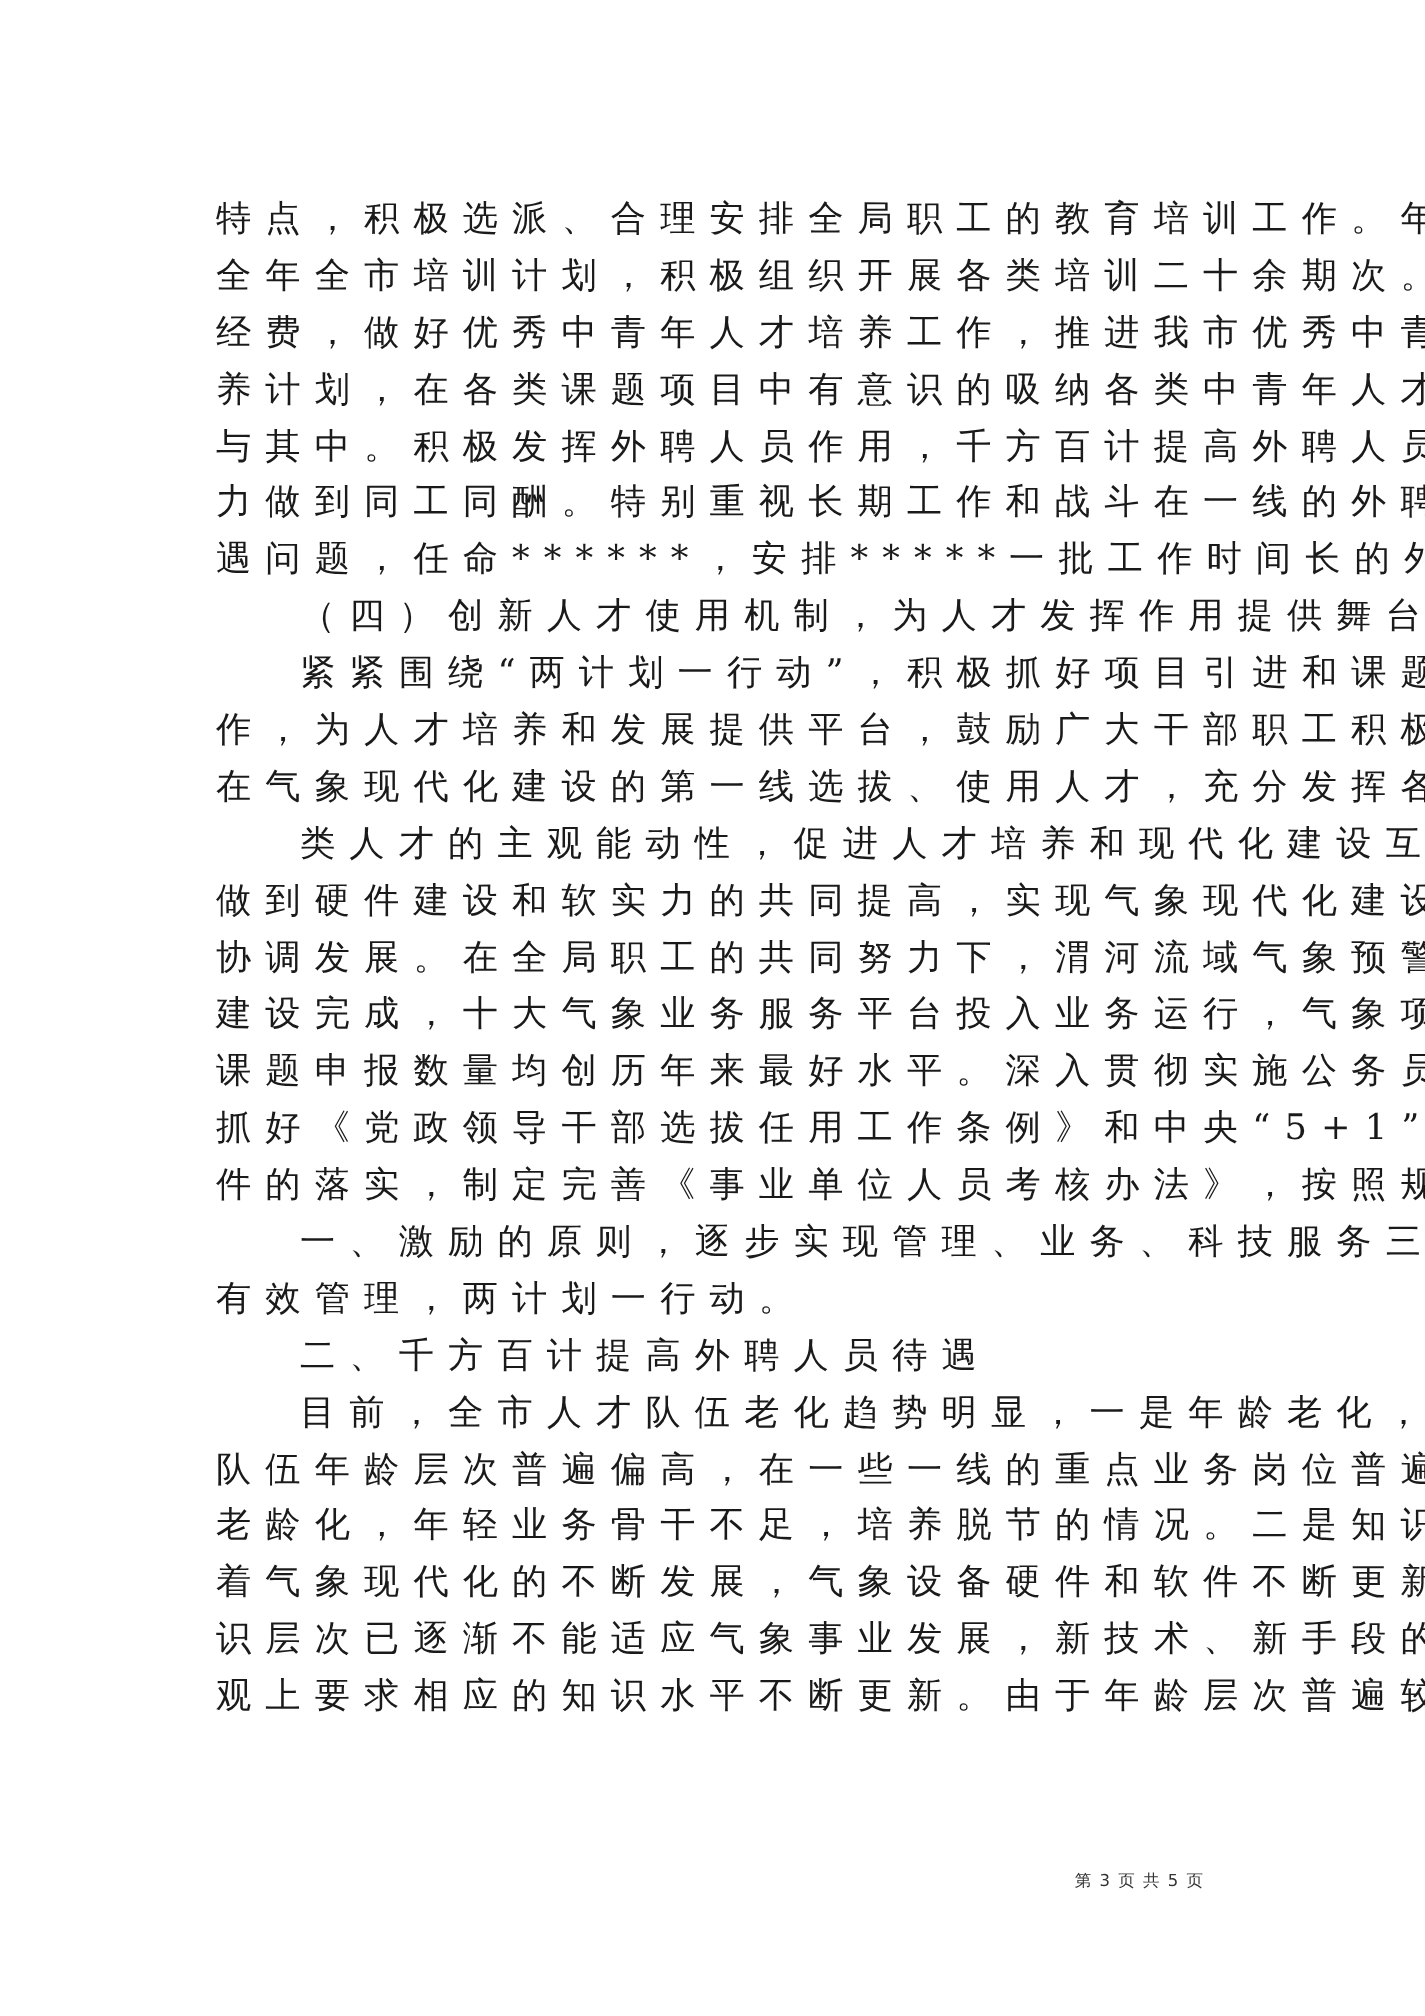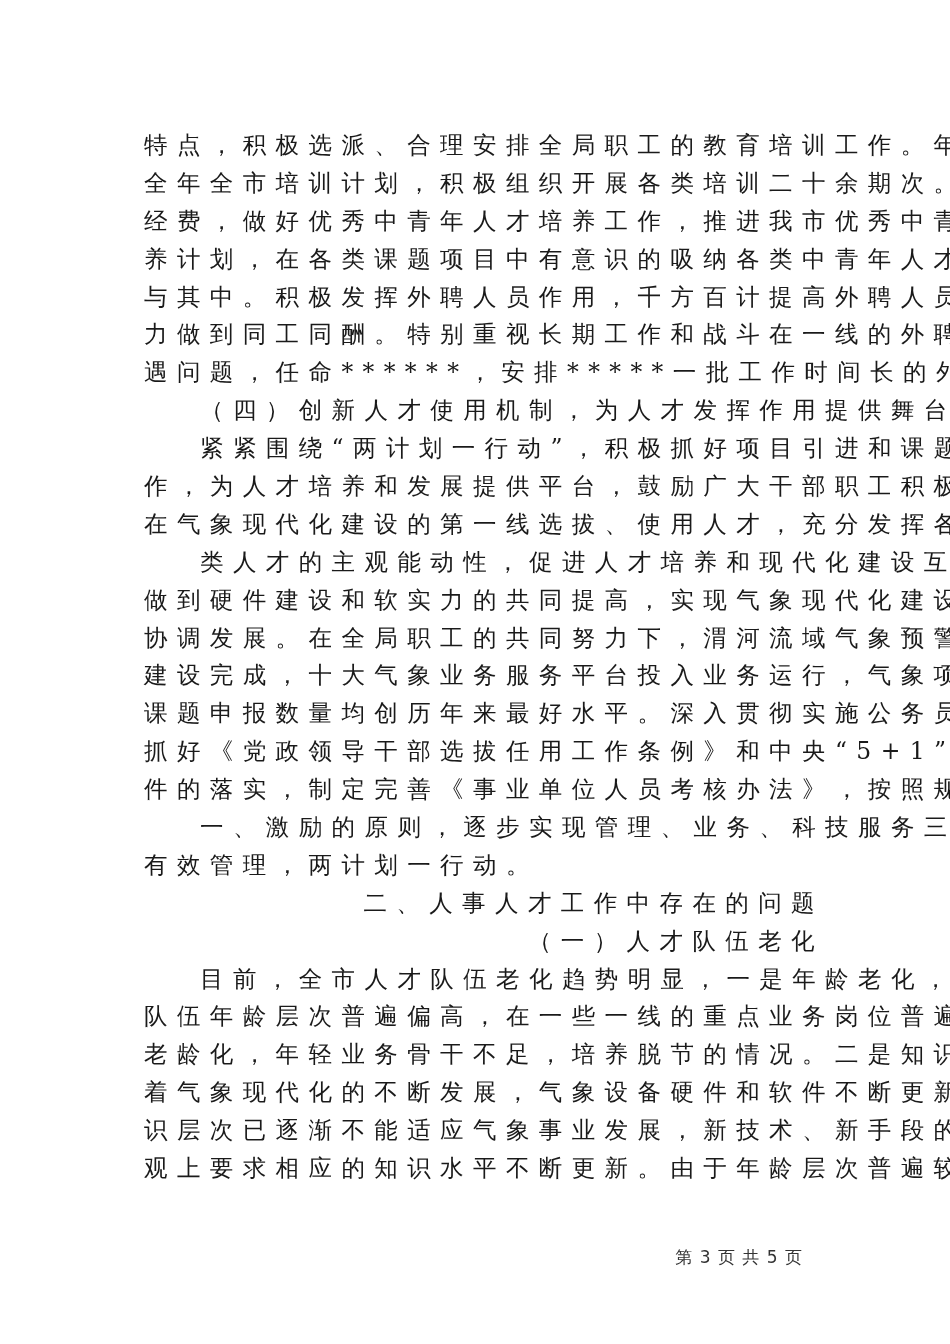--- a/index.html
+++ b/index.html
@@ -29,29 +29,29 @@
       top: 127px;
       width: 680px;
     }
     .line {
       height: 37.9px;
       line-height: 37.9px;
       font-size: 23.5px;
       letter-spacing: 9.4px;
       white-space: nowrap;
     }
-    .line.ind2 { padding-left: 56px; text-align: right; }
+    .line.ind2 { padding-left: 56px; }
     .footer {
       position: absolute;
       left: 0;
       top: 1246px;
       width: 803px;
       text-align: right;
       font-family: "DejaVu Sans", "Liberation Sans", sans-serif;
-      font-size: 17px;
+      font-size: 11px;
       color: #333333;
       letter-spacing: 1px;
     }
   </style>
 </head>
 <body>
 
 <div class="page">
   <div class="body-text">
     <div class="line">特点，积极选派、合理安排全局职工的教育培训工作。年初均下发</div>
@@ -67,22 +67,21 @@
     <div class="line">在气象现代化建设的第一线选拔、使用人才，充分发挥各</div>
     <div class="line ind2">类人才的主观能动性，促进人才培养和现代化建设互相促进，</div>
     <div class="line">做到硬件建设和软实力的共同提高，实现气象现代化建设可持续、</div>
     <div class="line">协调发展。在全局职工的共同努力下，渭河流域气象预警中心全面</div>
     <div class="line">建设完成，十大气象业务服务平台投入业务运行，气象项目建设、</div>
     <div class="line">课题申报数量均创历年来最好水平。深入贯彻实施公务员法，切实</div>
     <div class="line">抓好《党政领导干部选拔任用工作条例》和中央“5+1”等法规性文</div>
     <div class="line">件的落实，制定完善《事业单位人员考核办法》，按照规范、统</div>
     <div class="line ind2">一、激励的原则，逐步实现管理、业务、科技服务三类人才的</div>
     <div class="line">有效管理，两计划一行动。</div>
-    <div class="line ind2">二、人事人才工作中存在的问题</div>
-    <div class="line ind2">（一）人才队伍老化</div>
+    <div class="line ind2">二、千方百计提高外聘人员待遇</div>
     <div class="line ind2">目前，全市人才队伍老化趋势明显，一是年龄老化，全市气象</div>
     <div class="line">队伍年龄层次普遍偏高，在一些一线的重点业务岗位普遍存在队伍</div>
     <div class="line">老龄化，年轻业务骨干不足，培养脱节的情况。二是知识老化，随</div>
     <div class="line">着气象现代化的不断发展，气象设备硬件和软件不断更新，现有知</div>
     <div class="line">识层次已逐渐不能适应气象事业发展，新技术、新手段的发展从客</div>
     <div class="line">观上要求相应的知识水平不断更新。由于年龄层次普遍较高，老同</div>
   </div>
 
   <div class="footer">第 3 页 共 5 页</div>
 </div>

